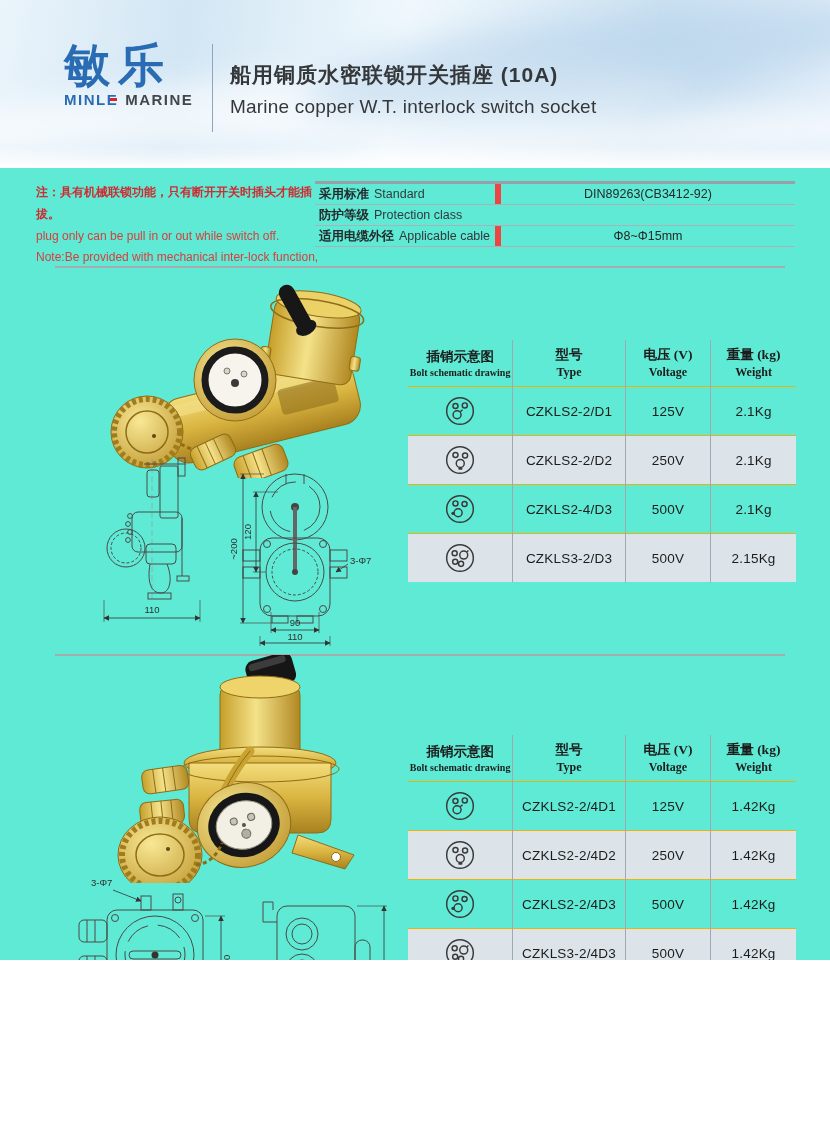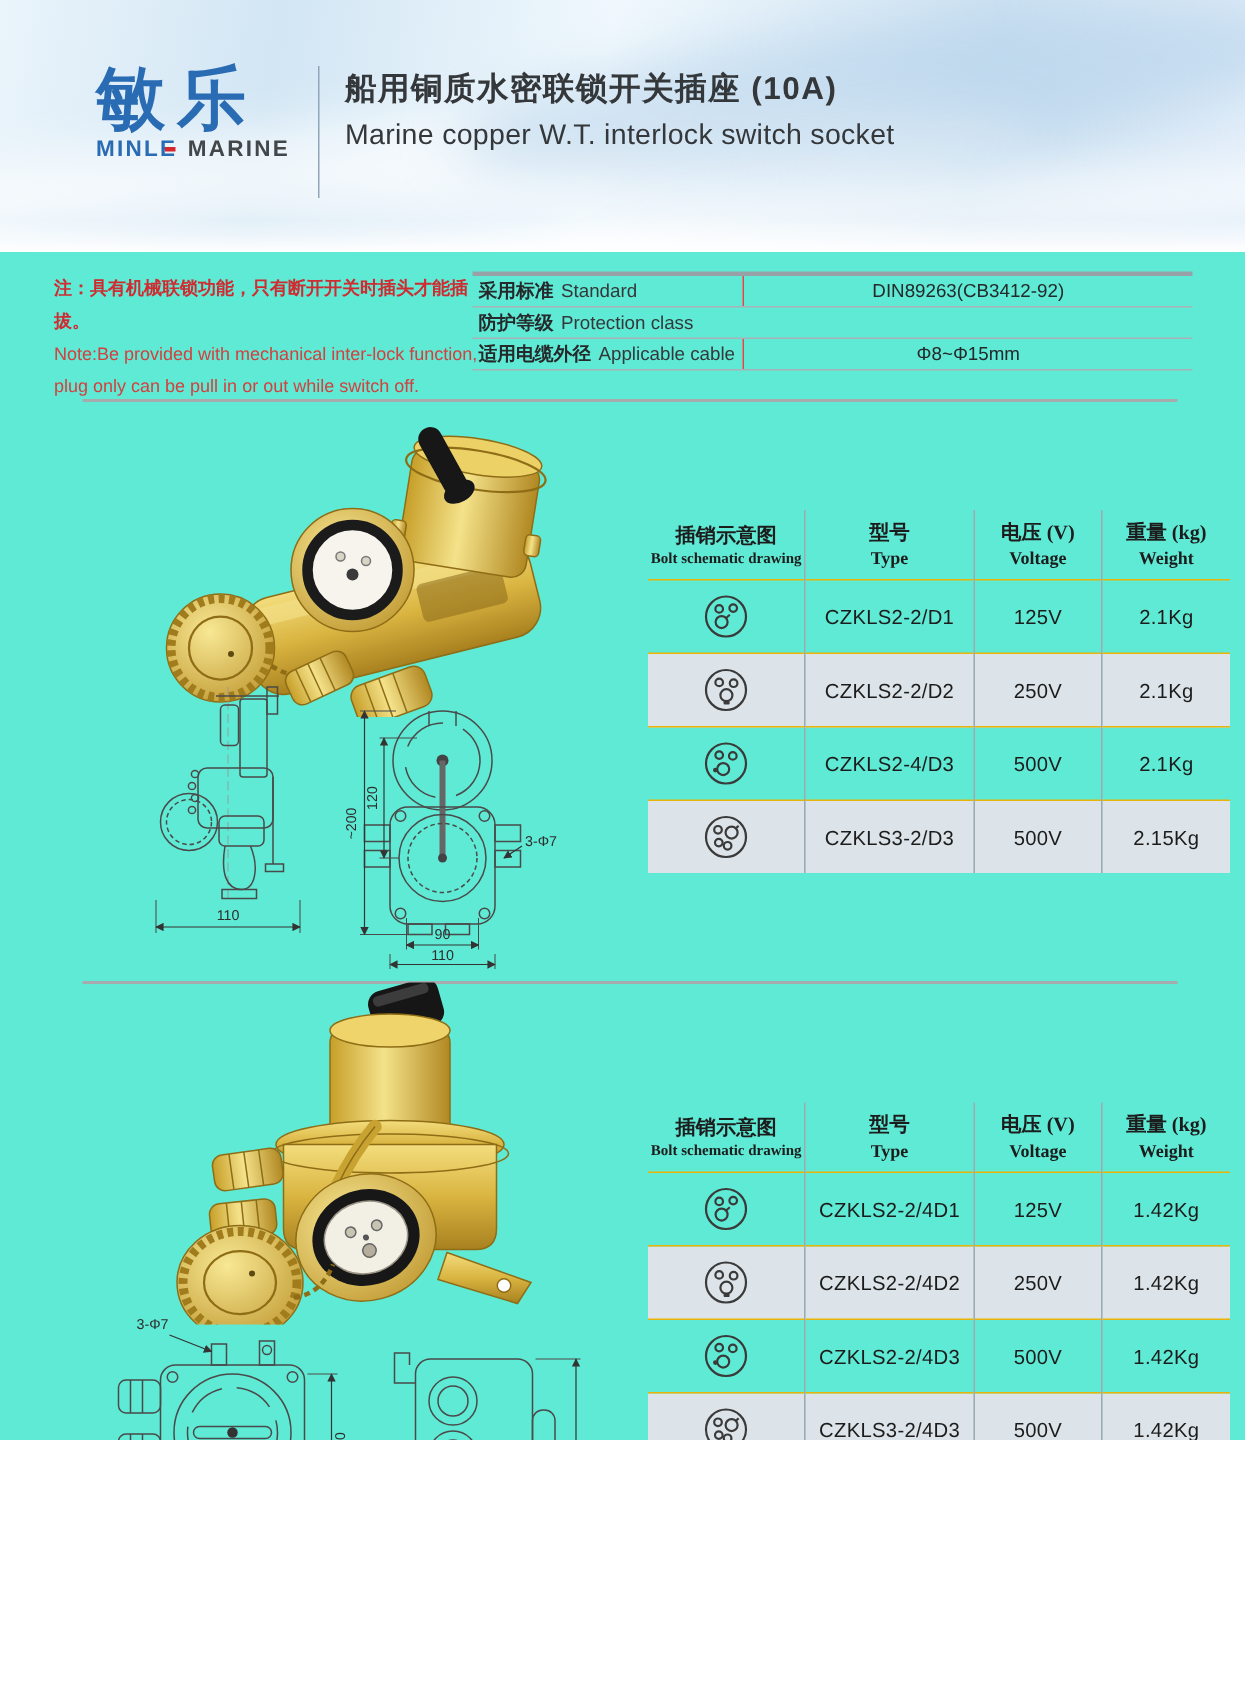--- a/index.html
+++ b/index.html
@@ -22,38 +22,38 @@
   .band-fade { position:absolute; left:0; bottom:0; width:100%; height:22px;
     background:linear-gradient(180deg,rgba(255,255,255,0),#fff); }
   .logo { position:absolute; left:64px; top:42px; line-height:1; }
   .logo-cn { font-size:46px; font-weight:bold; color:#2a6cb4; letter-spacing:8px;
     font-family:"DejaVu Sans",sans-serif; }
   .logo-en { margin-top:4px; font-size:15px; font-weight:bold; letter-spacing:1.5px; }
   .logo-en .minle { color:#2a6cb4; position:relative; }
   .logo-en .minle::after { content:""; position:absolute; right:1px; top:7px; width:7px; height:3px; background:#d6252b; }
   .logo-en .marine { color:#43474a; margin-left:7px; }
   .header-divider { position:absolute; left:212px; top:44px; width:1px; height:88px; background:#8fa6ba; }
-  .title-block { position:absolute; left:230px; top:45px; color:#35383b; }
+  .title-block { position:absolute; left:230px; top:61px; color:#35383b; }
   .title-cn { font-size:21px; font-weight:600; letter-spacing:1px; }
   .title-en { font-size:19px; margin-top:7px; letter-spacing:.2px; }
   
   .note { position:absolute; left:36px; top:182px; width:286px; font-size:12px; line-height:1.82; color:#d4403f; }
   .note-cn { font-weight:bold; font-size:12px; color:#cf2b31; }
   
   .specs { position:absolute; left:315px; top:181px; width:480px; border-top:3px solid #97a1a7; }
   .spec-row { display:flex; height:20px; align-items:stretch; border-bottom:1px solid #aab2b7; }
   .spec-label { width:176px; display:flex; align-items:center; padding-left:4px; white-space:nowrap; }
   .spec-label .cn { font-weight:bold; font-size:12.5px; color:#26292b; }
   .spec-label .en { font-size:12.5px; color:#35383b; margin-left:5px; }
-  .spec-value { flex:1; border-left:1px solid #ef4444; display:flex; align-items:center;
+  .spec-value { flex:1; border-left:6px solid #ef4444; display:flex; align-items:center;
     justify-content:center; font-size:12.5px; color:#26292b; }
   
   .divider { position:absolute; left:55px; width:730px; height:2px; background:#a6abae; }
   
-  .dtable { position:absolute; left:432px; width:388px; }
+  .dtable { position:absolute; left:408px; width:388px; }
   .dtable table { width:100%; border-collapse:collapse; table-layout:fixed; }
   .dtable th, .dtable td { text-align:center; vertical-align:middle; padding:0; }
   .dtable thead th { height:46px; }
   .dtable tbody td { height:48px; border-top:1px solid #eab308; font-size:13.5px; color:#1c1c1c; letter-spacing:.2px; }
   .dtable th:nth-child(n+2), .dtable td:nth-child(n+2) { border-left:1px solid #9fa9af; }
   .dtable tbody tr:nth-child(even) { background:#dde4e9; }
   .h-cn { font-family:"Liberation Serif","DejaVu Serif",serif; font-weight:bold; font-size:13.5px; color:#1c1c1c; }
   .h-en { font-family:"Liberation Serif","DejaVu Serif",serif; font-size:12px; color:#1c1c1c; margin-top:1px; }
   .h-en.small { font-size:10px; }
   .pin { width:32px; height:32px; display:inline-block; vertical-align:middle; }
@@ -134,22 +134,22 @@
     </div>
     <div class="header-divider"></div>
     <div class="title-block">
       <div class="title-cn">船用铜质水密联锁开关插座 (10A)</div>
       <div class="title-en">Marine copper W.T. interlock switch socket</div>
     </div>
   </div>
 
   <div class="note">
     <div class="note-cn">注：具有机械联锁功能，只有断开开关时插头才能插拔。</div>
+    <div>plug only can be pull in or out while switch off.</div>
     <div>Note:Be provided with mechanical inter-lock function,</div>
-    <div>plug only can be pull in or out while switch off.</div>
   </div>
 
   <div class="specs">
     <div class="spec-row">
       <div class="spec-label">
           <span class="cn">采用标准</span>
           <span class="en">Standard</span>
         </div>
       <div class="spec-value">DIN89263(CB3412-92)</div>
     </div>

